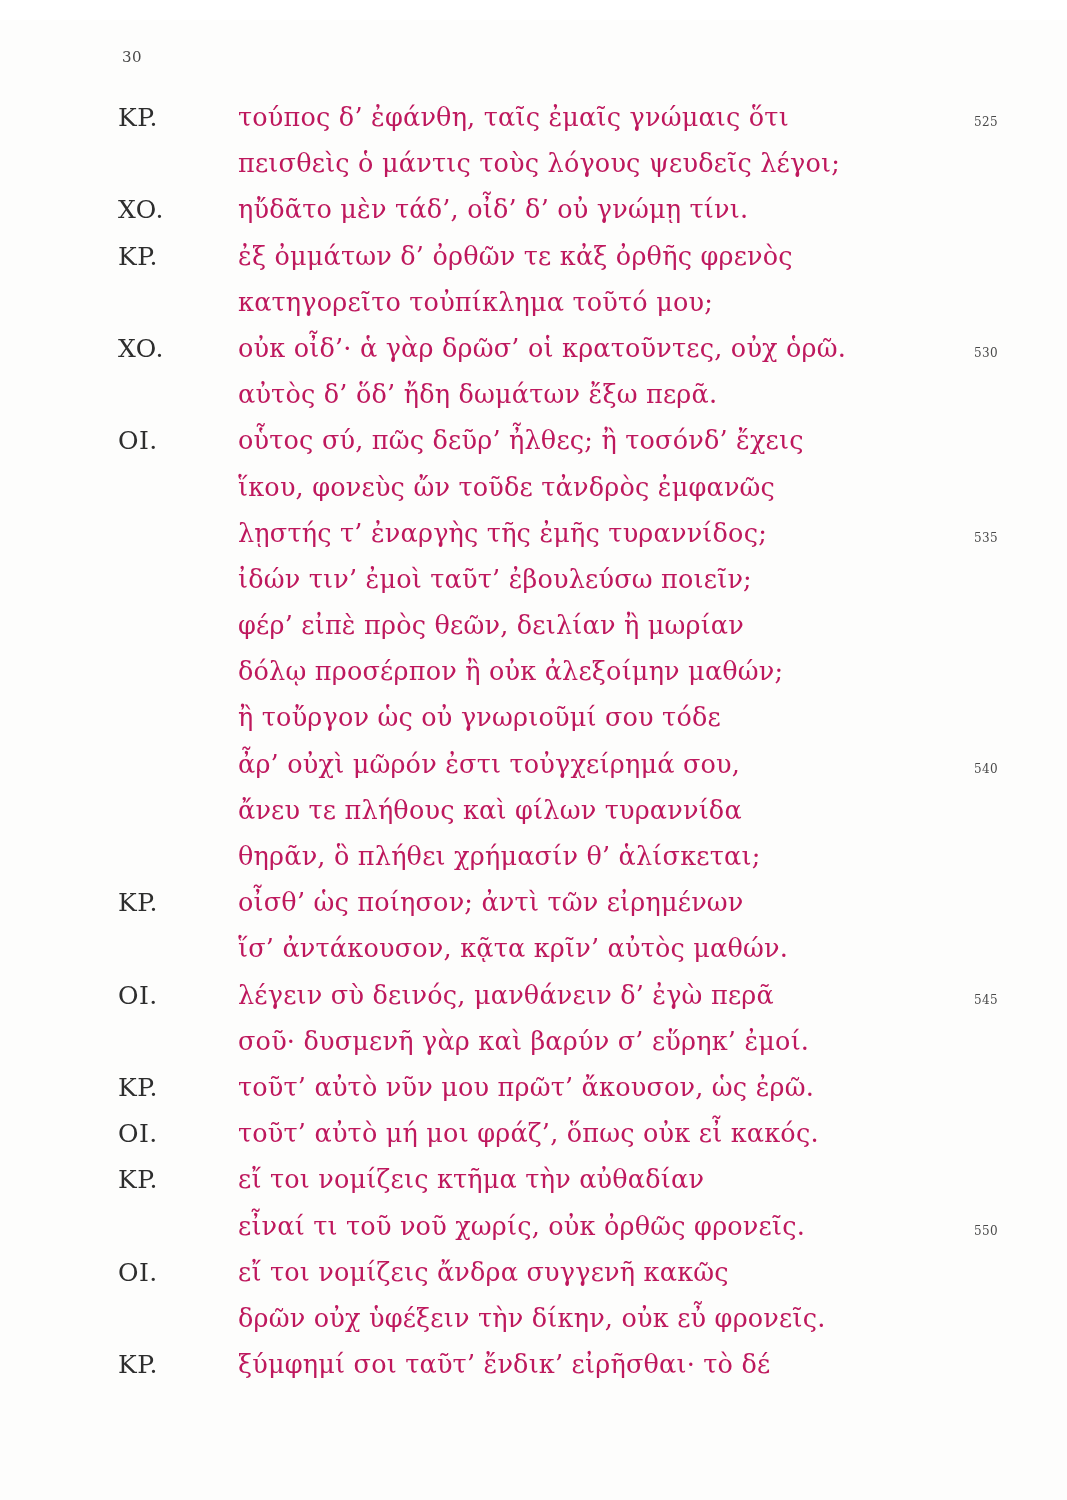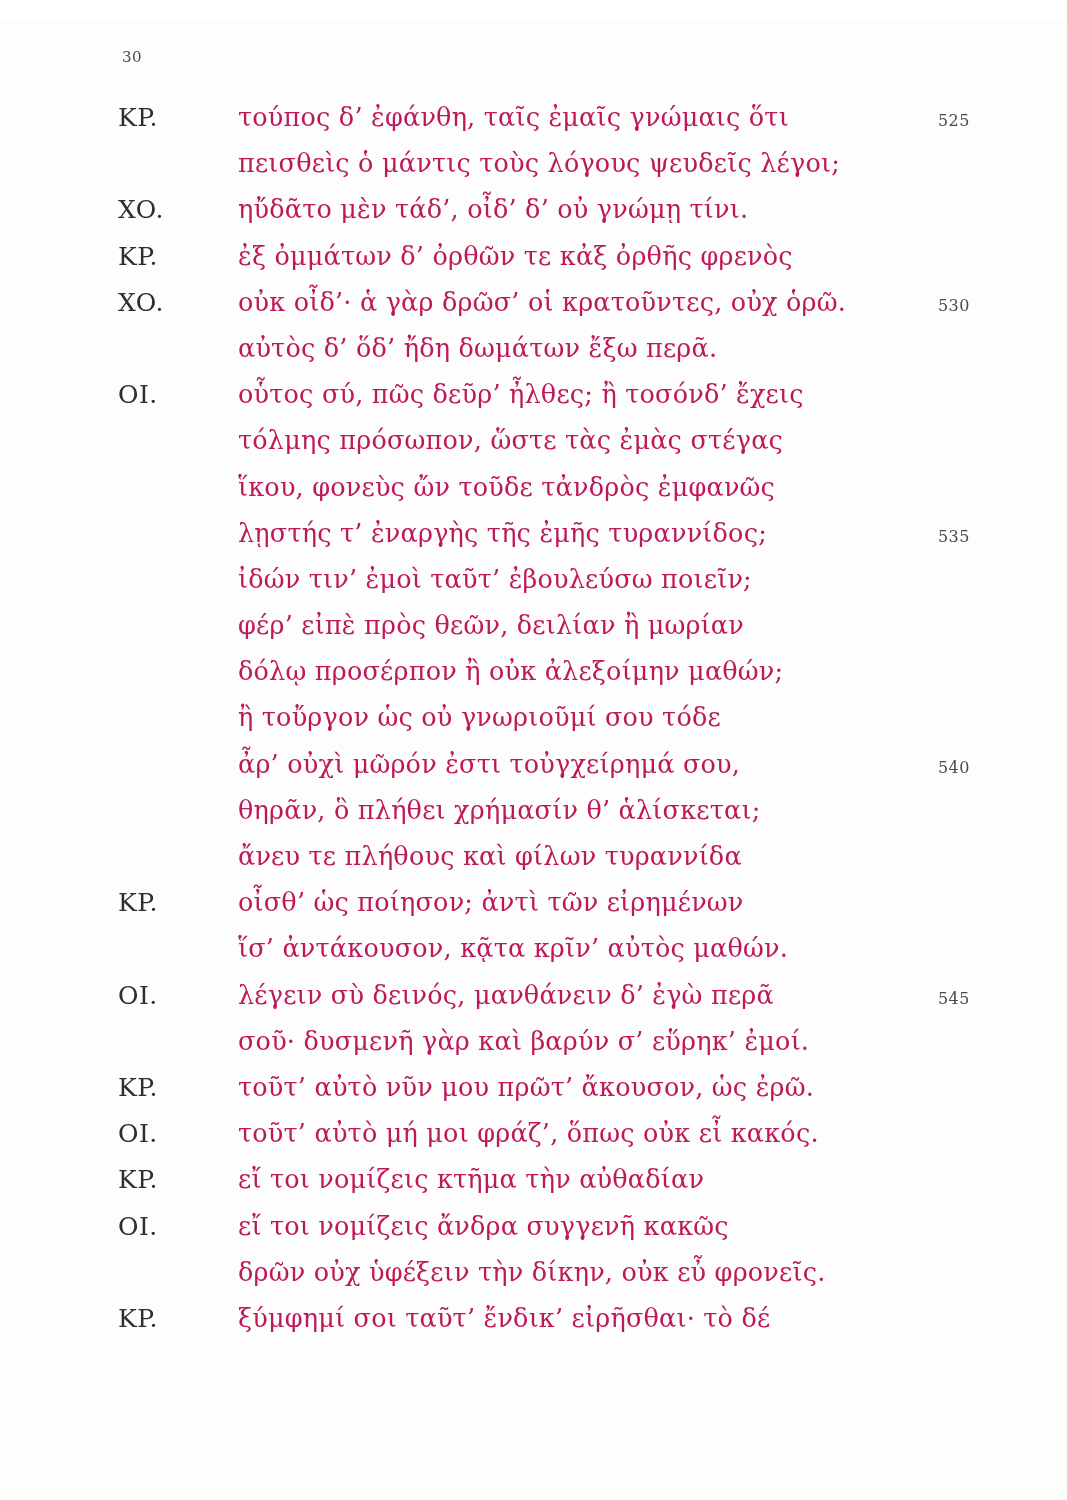--- a/index.html
+++ b/index.html
@@ -51,21 +51,22 @@
   }
   .verse {
     flex: 1 1 auto;
     font-size: 25.5px;
     color: #be185d;
     white-space: nowrap;
     letter-spacing: 0.2px;
   }
   .linenum {
     flex: 0 0 60px;
-    font-size: 16px;
+    text-align: right;
+    font-size: 12px;
     color: #4a4a4a;
     letter-spacing: 0.4px;
   }
 </style>
 </head>
 <body>
 
 <div class="page">
 
   <div class="page-number">30</div>
@@ -85,41 +86,41 @@
       <span class="speaker">XO.</span>
       <span class="verse">ηὔδᾶτο μὲν τάδ’, οἶδ’ δ’ οὐ γνώμῃ τίνι.</span>
       <span class="linenum"></span>
     </div>
     <div class="line">
       <span class="speaker">ΚP.</span>
       <span class="verse">ἐξ ὀμμάτων δ’ ὀρθῶν τε κἀξ ὀρθῆς φρενὸς</span>
       <span class="linenum"></span>
     </div>
     <div class="line">
+      <span class="speaker"></span>
+      <span class="verse">κατηγορεῖτο τοὐπίκλημα τοῦτό μου;</span>
+      <span class="linenum"></span>
+    </div>
+    <div class="line">
       <span class="speaker">XO.</span>
       <span class="verse">οὐκ οἶδ’· ἁ γὰρ δρῶσ’ οἱ κρατοῦντες, οὐχ ὁρῶ.</span>
       <span class="linenum">530</span>
     </div>
     <div class="line">
       <span class="speaker"></span>
       <span class="verse">αὐτὸς δ’ ὅδ’ ἤδη δωμάτων ἔξω περᾶ.</span>
       <span class="linenum"></span>
     </div>
     <div class="line">
       <span class="speaker">OI.</span>
       <span class="verse">οὗτος σύ, πῶς δεῦρ’ ἦλθες; ἢ τοσόνδ’ ἔχεις</span>
       <span class="linenum"></span>
     </div>
     <div class="line">
       <span class="speaker"></span>
-      <span class="verse">τόλμης πρόσωπον, ὥστε τὰς ἐμὰς στέγας</span>
-      <span class="linenum"></span>
-    </div>
-    <div class="line">
-      <span class="speaker"></span>
       <span class="verse">ἵκου, φονεὺς ὤν τοῦδε τἀνδρὸς ἐμφανῶς</span>
       <span class="linenum"></span>
     </div>
     <div class="line">
       <span class="speaker"></span>
       <span class="verse">λῃστής τ’ ἐναργὴς τῆς ἐμῆς τυραννίδος;</span>
       <span class="linenum">535</span>
     </div>
     <div class="line">
       <span class="speaker"></span>
@@ -141,26 +142,26 @@
       <span class="verse">ἢ τοὔργον ὡς οὐ γνωριοῦμί σου τόδε</span>
       <span class="linenum"></span>
     </div>
     <div class="line">
       <span class="speaker"></span>
       <span class="verse">ἆρ’ οὐχὶ μῶρόν ἐστι τοὐγχείρημά σου,</span>
       <span class="linenum">540</span>
     </div>
     <div class="line">
       <span class="speaker"></span>
+      <span class="verse">ἄνευ τε πλήθους καὶ φίλων τυραννίδα</span>
+      <span class="linenum"></span>
+    </div>
+    <div class="line">
+      <span class="speaker"></span>
       <span class="verse">θηρᾶν, ὃ πλήθει χρήμασίν θ’ ἁλίσκεται;</span>
-      <span class="linenum"></span>
-    </div>
-    <div class="line">
-      <span class="speaker"></span>
-      <span class="verse">ἄνευ τε πλήθους καὶ φίλων τυραννίδα</span>
       <span class="linenum"></span>
     </div>
     <div class="line">
       <span class="speaker">ΚP.</span>
       <span class="verse">οἶσθ’ ὡς ποίησον; ἀντὶ τῶν εἰρημένων</span>
       <span class="linenum"></span>
     </div>
     <div class="line">
       <span class="speaker"></span>
       <span class="verse">ἵσ’ ἀντάκουσον, κᾷτα κρῖν’ αὐτὸς μαθών.</span>
@@ -185,20 +186,25 @@
       <span class="speaker">OI.</span>
       <span class="verse">τοῦτ’ αὐτὸ μή μοι φράζ’, ὅπως οὐκ εἶ κακός.</span>
       <span class="linenum"></span>
     </div>
     <div class="line">
       <span class="speaker">ΚP.</span>
       <span class="verse">εἴ τοι νομίζεις κτῆμα τὴν αὐθαδίαν</span>
       <span class="linenum"></span>
     </div>
     <div class="line">
+      <span class="speaker"></span>
+      <span class="verse">εἶναί τι τοῦ νοῦ χωρίς, οὐκ ὀρθῶς φρονεῖς.</span>
+      <span class="linenum">550</span>
+    </div>
+    <div class="line">
       <span class="speaker">OI.</span>
       <span class="verse">εἴ τοι νομίζεις ἄνδρα συγγενῆ κακῶς</span>
       <span class="linenum"></span>
     </div>
     <div class="line">
       <span class="speaker"></span>
       <span class="verse">δρῶν οὐχ ὑφέξειν τὴν δίκην, οὐκ εὖ φρονεῖς.</span>
       <span class="linenum"></span>
     </div>
     <div class="line">

